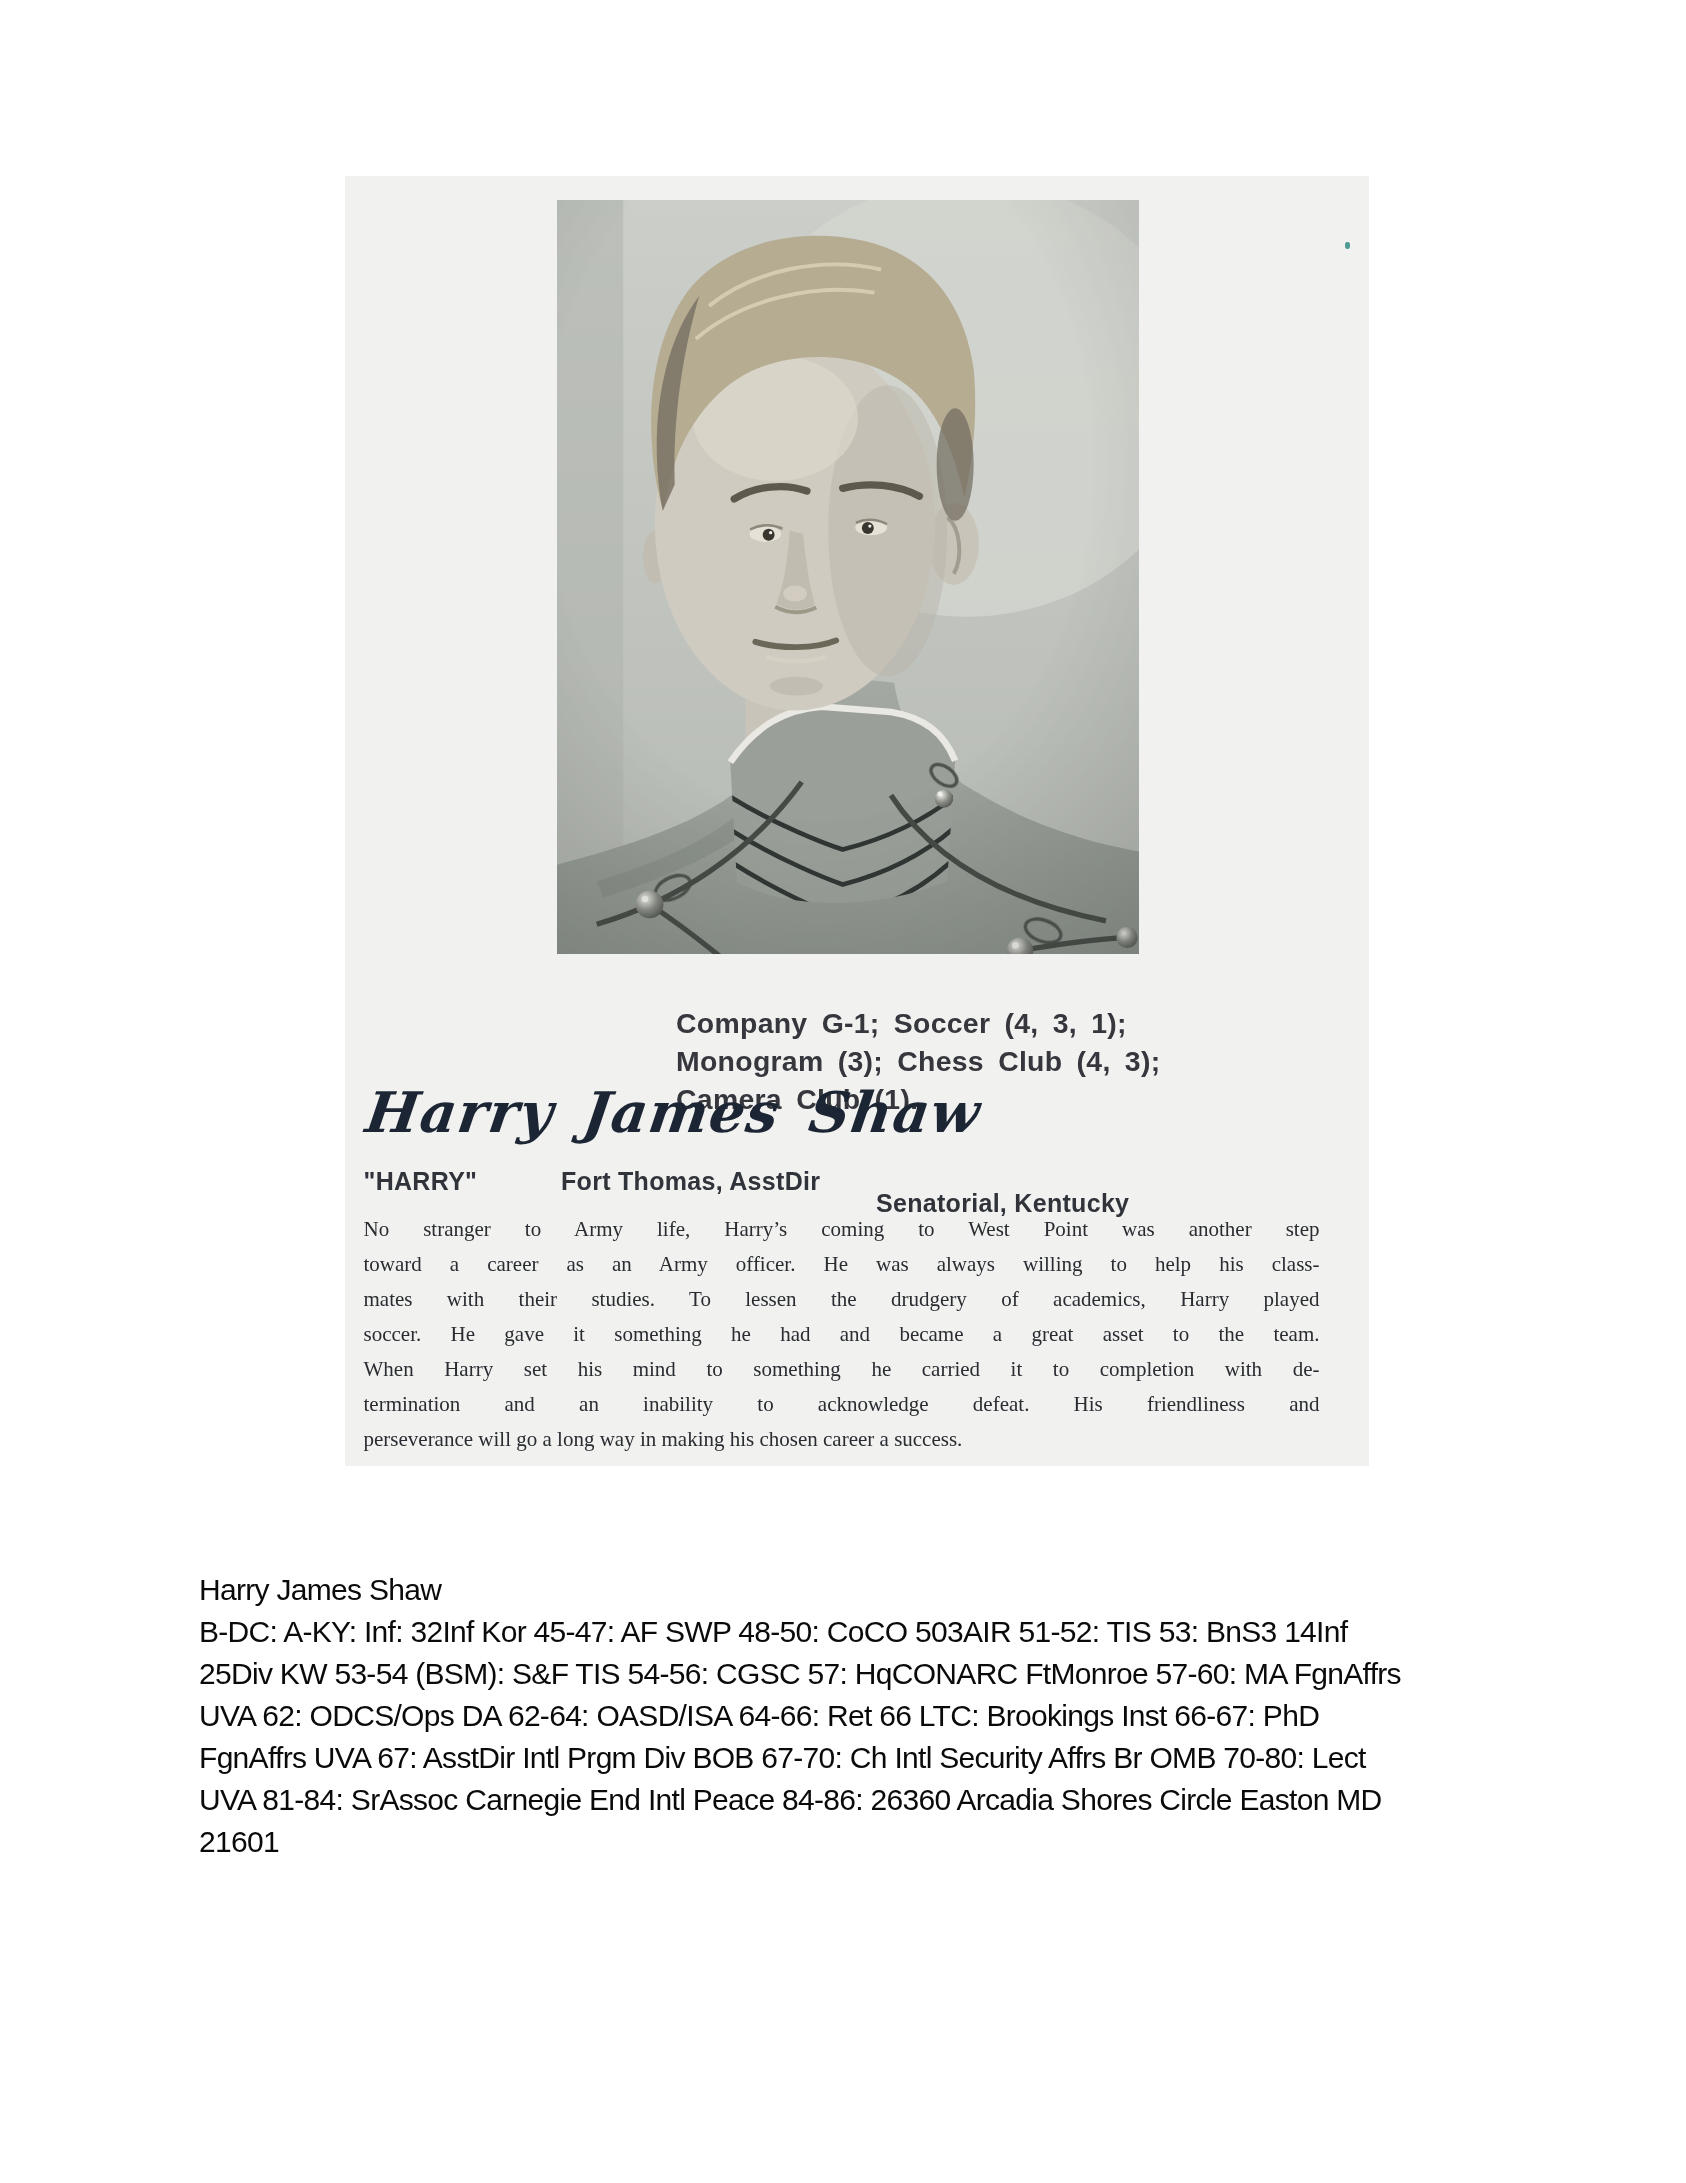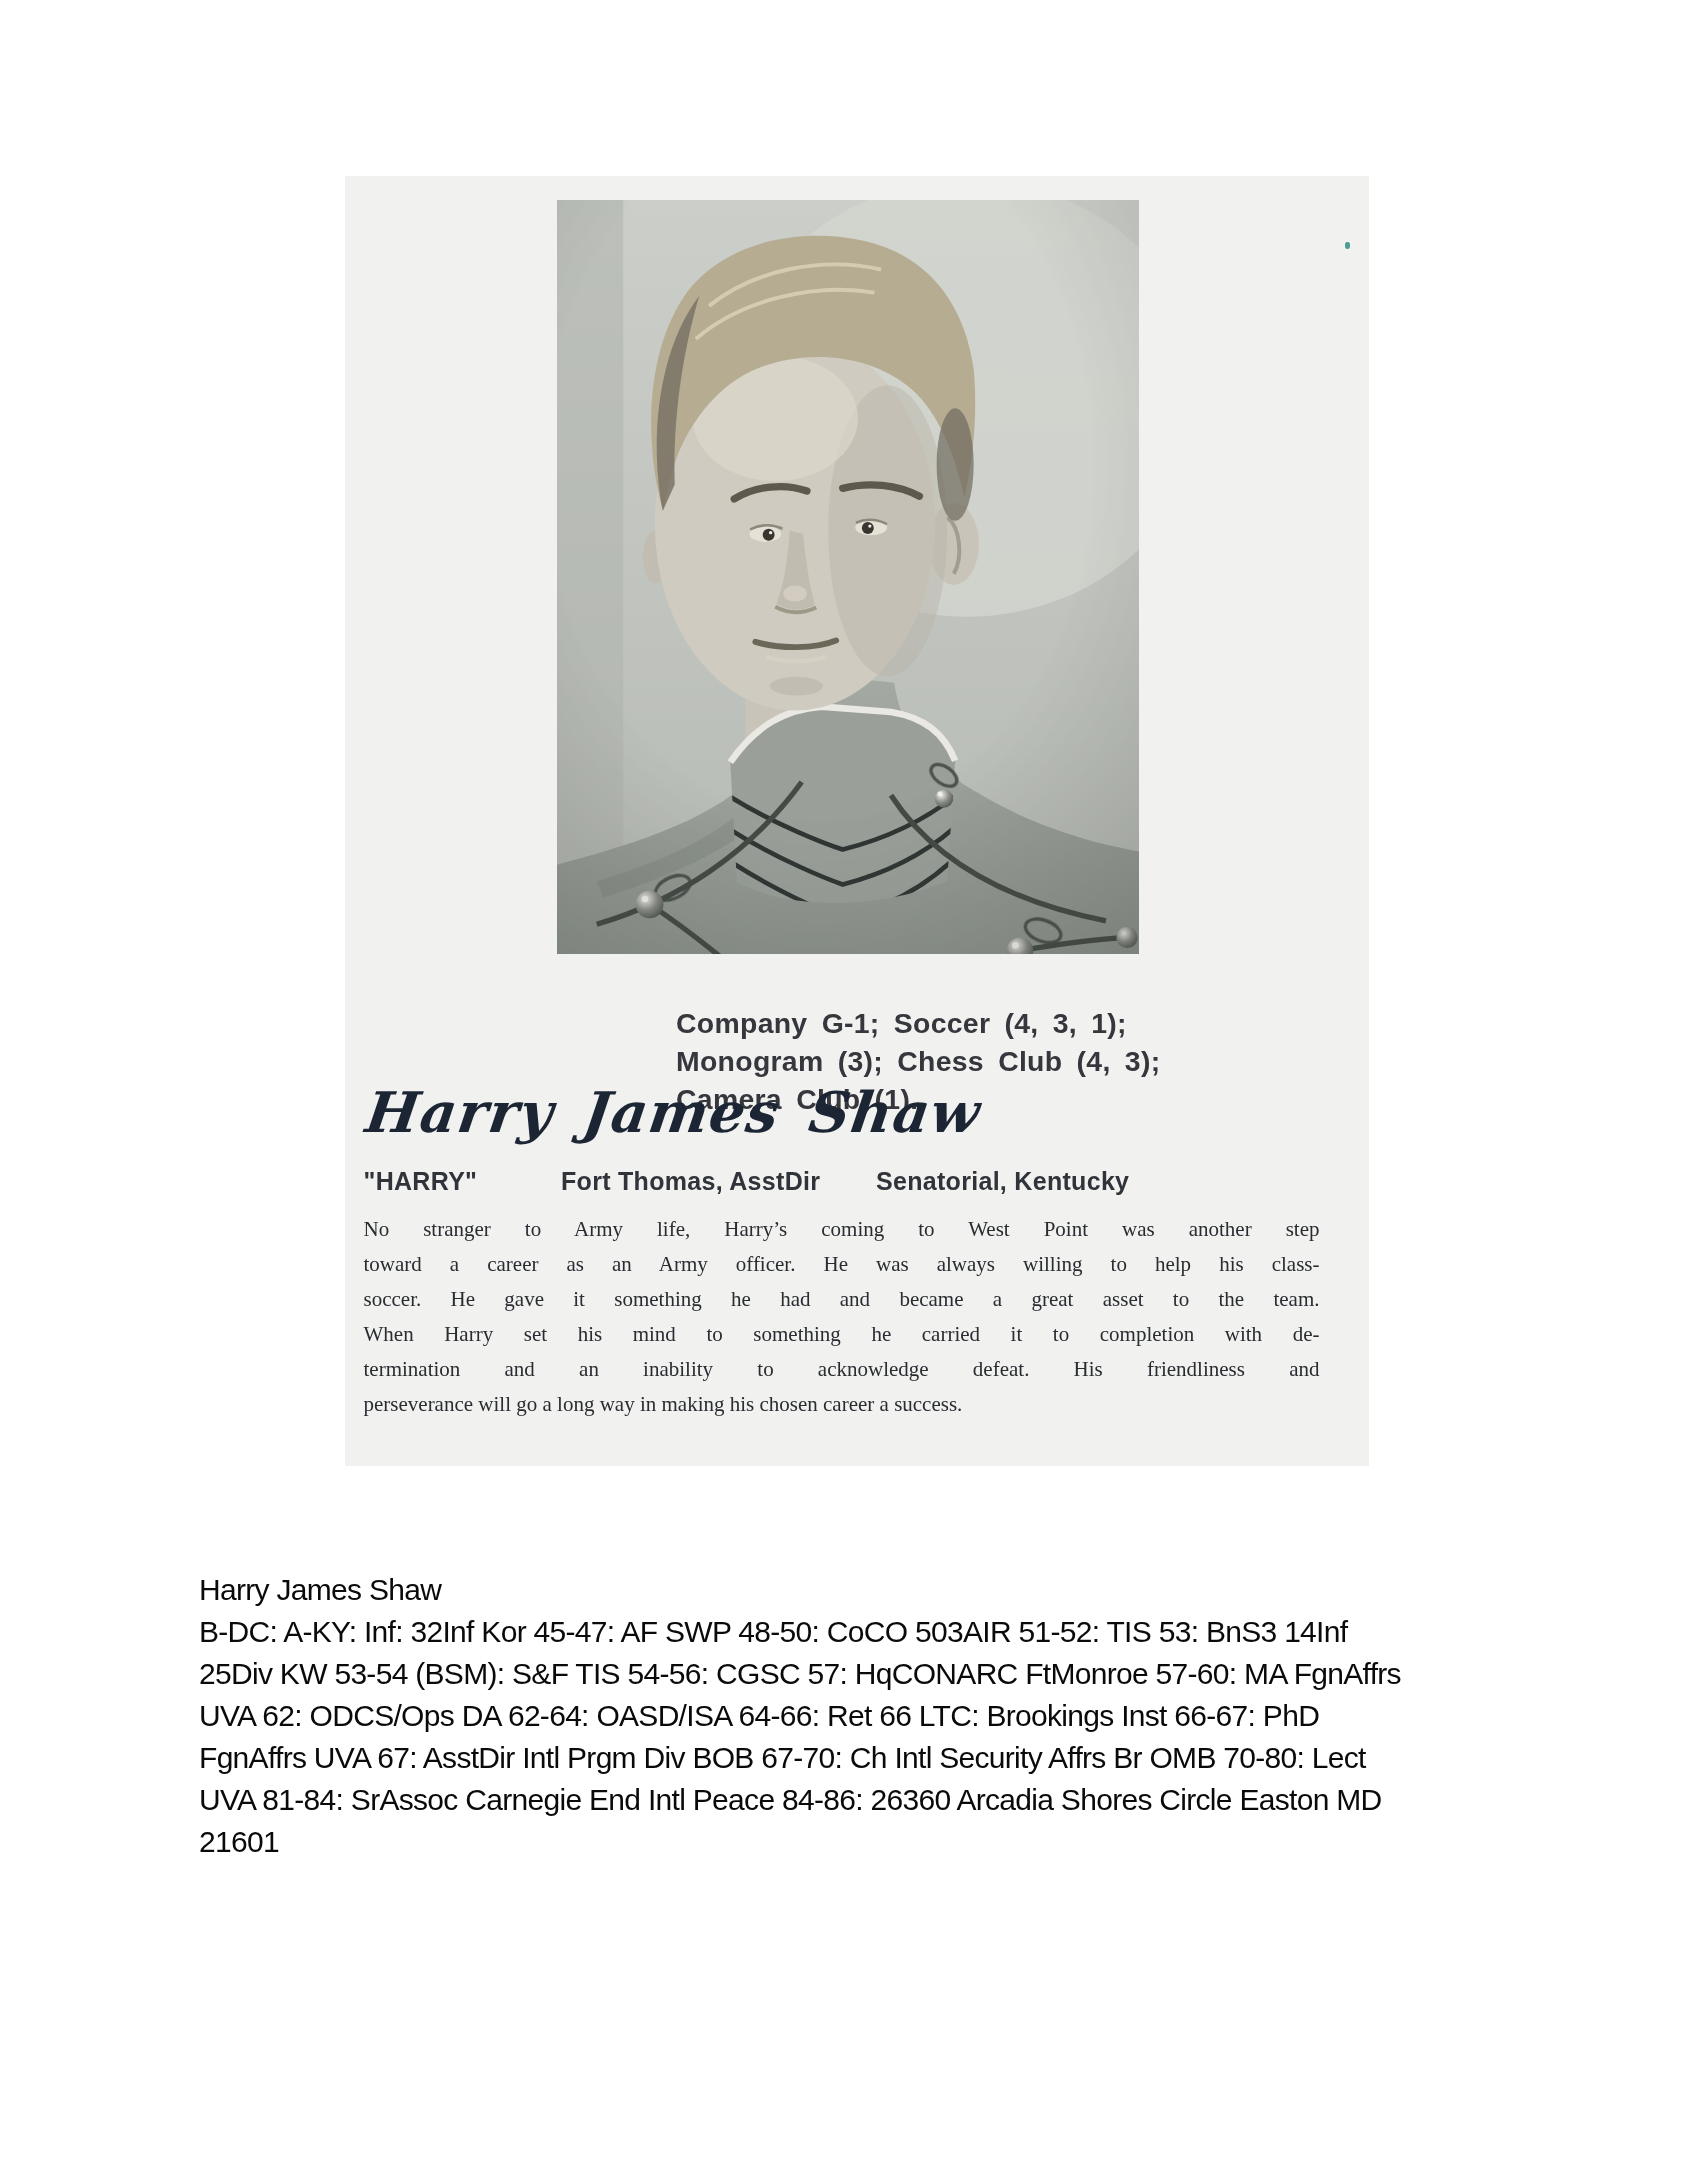--- a/index.html
+++ b/index.html
@@ -62,21 +62,21 @@
     left: 0; top: 991px;
     width: 996px; height: 32px;
     font-size: 25px;
     font-weight: bold;
     letter-spacing: 0.3px;
     color: #303339;
   }
   .info-row span { position: absolute; white-space: nowrap; }
   .nickname    { left: 18.5px; }
   .hometown    { left: 216px; }
-  .appointment { left: 531px; }
+  .appointment { left: 531px; margin-top: 22px; }
   .bio {
     position: absolute;
     left: 18.5px; top: 1036px;
     width: 956px;
     font-family: "Liberation Serif", serif;
     font-size: 21px;
     line-height: 35px;
     color: #292c30;
   }
   .bio-line {
@@ -232,20 +232,21 @@
 
     <div class="info-row">
       <span class="nickname">"HARRY"</span>
       <span class="hometown">Fort Thomas, AsstDir</span>
       <span class="appointment">Senatorial, Kentucky</span>
     </div>
 
     <div class="bio">
       <div class="bio-line">No stranger to Army life, Harry’s coming to West Point was another step</div>
       <div class="bio-line">toward a career as an Army officer.  He was always willing to help his class-</div>
+      <div class="bio-line">mates with their studies.  To lessen the drudgery of academics, Harry played</div>
       <div class="bio-line">soccer.  He gave it something he had and became a great asset to the team.</div>
       <div class="bio-line">When Harry set his mind to something he carried it to completion with de-</div>
       <div class="bio-line">termination and an inability to acknowledge defeat.  His friendliness and</div>
       <div class="bio-line last">perseverance will go a long way in making his chosen career a success.</div>
     </div>
 
   </div>
 
   <div class="register">
     <div class="register-line">Harry James Shaw</div>

